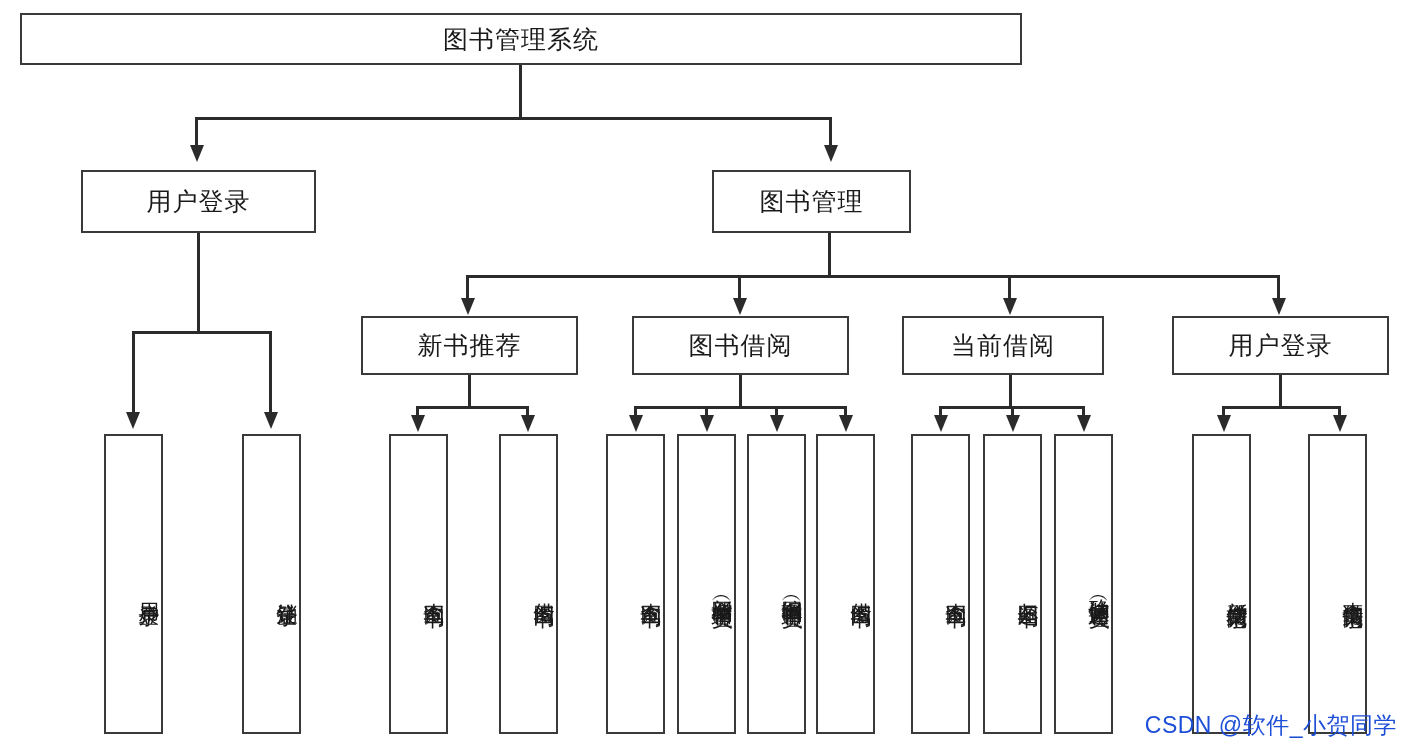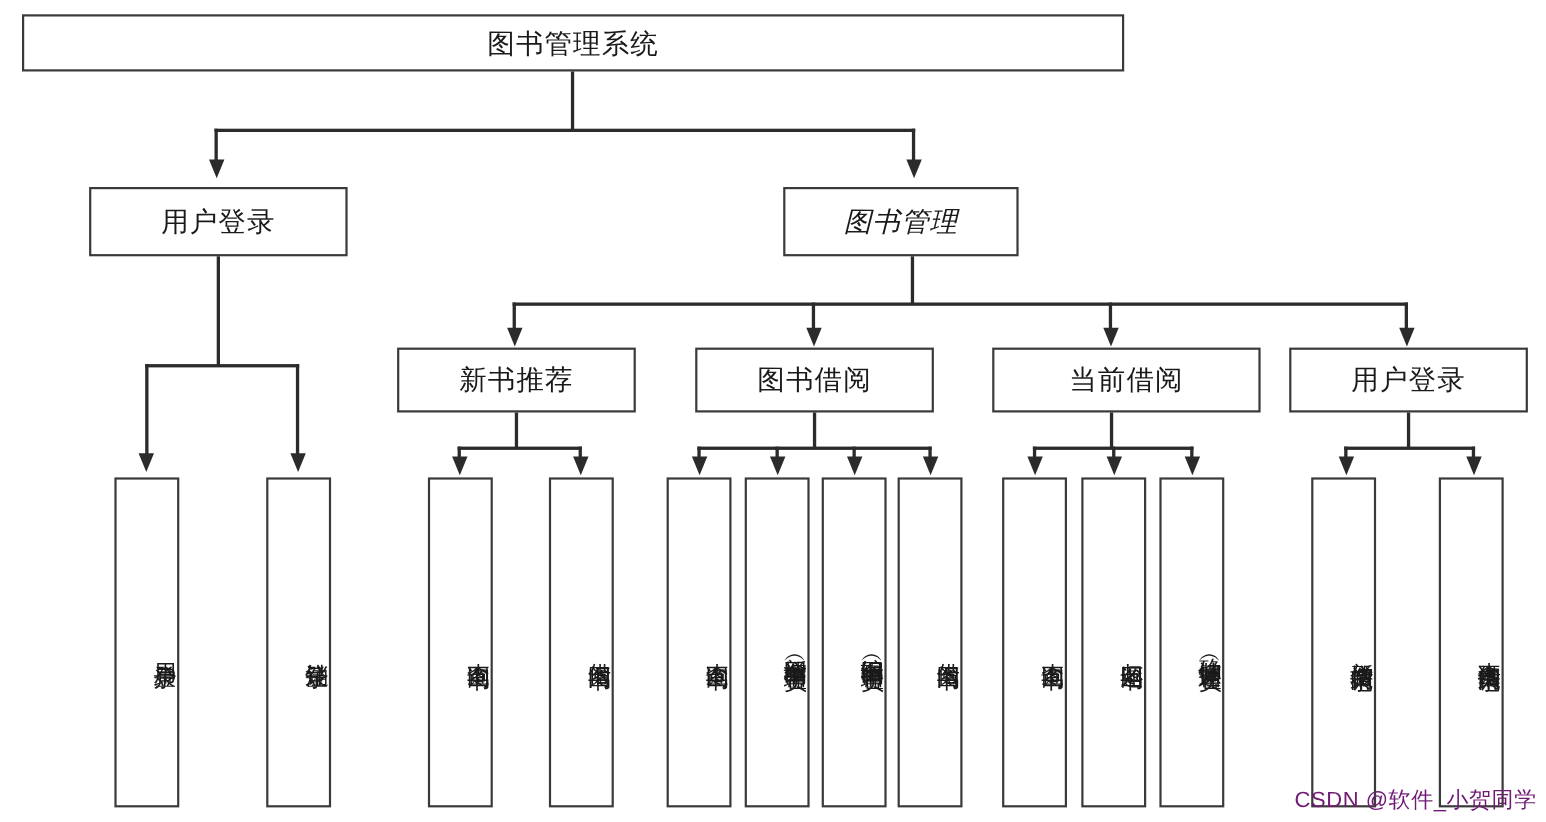--- a/index.html
+++ b/index.html
@@ -56,22 +56,22 @@
     width: 0;
     height: 0;
     border-left: 7px solid transparent;
     border-right: 7px solid transparent;
     border-top: 17px solid #2b2b2b;
   }
   #watermark {
     position: absolute;
     right: 8px;
     bottom: 6px;
-    font-size: 20px;
-    color: #701a75;
+    font-size: 23px;
+    color: #1d4ed8;
     letter-spacing: 0.5px;
     white-space: nowrap;
   }
 </style>
 </head>
 <body>
 
 <div id="canvas">
 
   <div class="node horiz" style="left:20px; top:13px; width:1002px; height:52px;">
@@ -84,21 +84,21 @@
 
   <div class="edge v" style="left:195px; top:117px; width:3px; height:30px;"></div>
   <div class="arrow" style="left:190px; top:145px;"></div>
 
   <div class="edge v" style="left:829px; top:117px; width:3px; height:30px;"></div>
   <div class="arrow" style="left:824px; top:145px;"></div>
 
   <div class="node horiz" style="left:81px; top:170px; width:235px; height:63px;">
     <span class="lbl">用户登录</span>
   </div>
-  <div class="node horiz" style="left:712px; top:170px; width:214px; height:63px;font-style:italic;">
+  <div class="node horiz" style="left:712px; top:170px; width:199px; height:63px;">
     <span class="lbl">图书管理</span>
   </div>
 
   <div class="edge v" style="left:197px; top:233px; width:3px; height:99px;"></div>
   <div class="edge h" style="left:132px; top:331px; width:140px; height:3px;"></div>
   <div class="edge v" style="left:132px; top:331px; width:3px; height:83px;"></div>
   <div class="arrow" style="left:126px; top:412px;"></div>
   <div class="edge v" style="left:269px; top:331px; width:3px; height:83px;"></div>
   <div class="arrow" style="left:264px; top:412px;"></div>
 
@@ -112,21 +112,21 @@
   <div class="arrow" style="left:1003px; top:298px;"></div>
   <div class="edge v" style="left:1277px; top:275px; width:3px; height:25px;"></div>
   <div class="arrow" style="left:1272px; top:298px;"></div>
 
   <div class="node horiz" style="left:361px; top:316px; width:217px; height:59px;">
     <span class="lbl">新书推荐</span>
   </div>
   <div class="node horiz" style="left:632px; top:316px; width:217px; height:59px;">
     <span class="lbl">图书借阅</span>
   </div>
-  <div class="node horiz" style="left:902px; top:316px; width:244px; height:59px;">
+  <div class="node horiz" style="left:902px; top:316px; width:202px; height:59px;">
     <span class="lbl">当前借阅</span>
   </div>
   <div class="node horiz" style="left:1172px; top:316px; width:217px; height:59px;">
     <span class="lbl">用户登录</span>
   </div>
 
   <div class="edge v" style="left:468px; top:375px; width:3px; height:33px;"></div>
   <div class="edge h" style="left:416px; top:406px; width:113px; height:3px;"></div>
   <div class="edge v" style="left:416px; top:406px; width:3px; height:12px;"></div>
   <div class="arrow" style="left:411px; top:415px;"></div>

